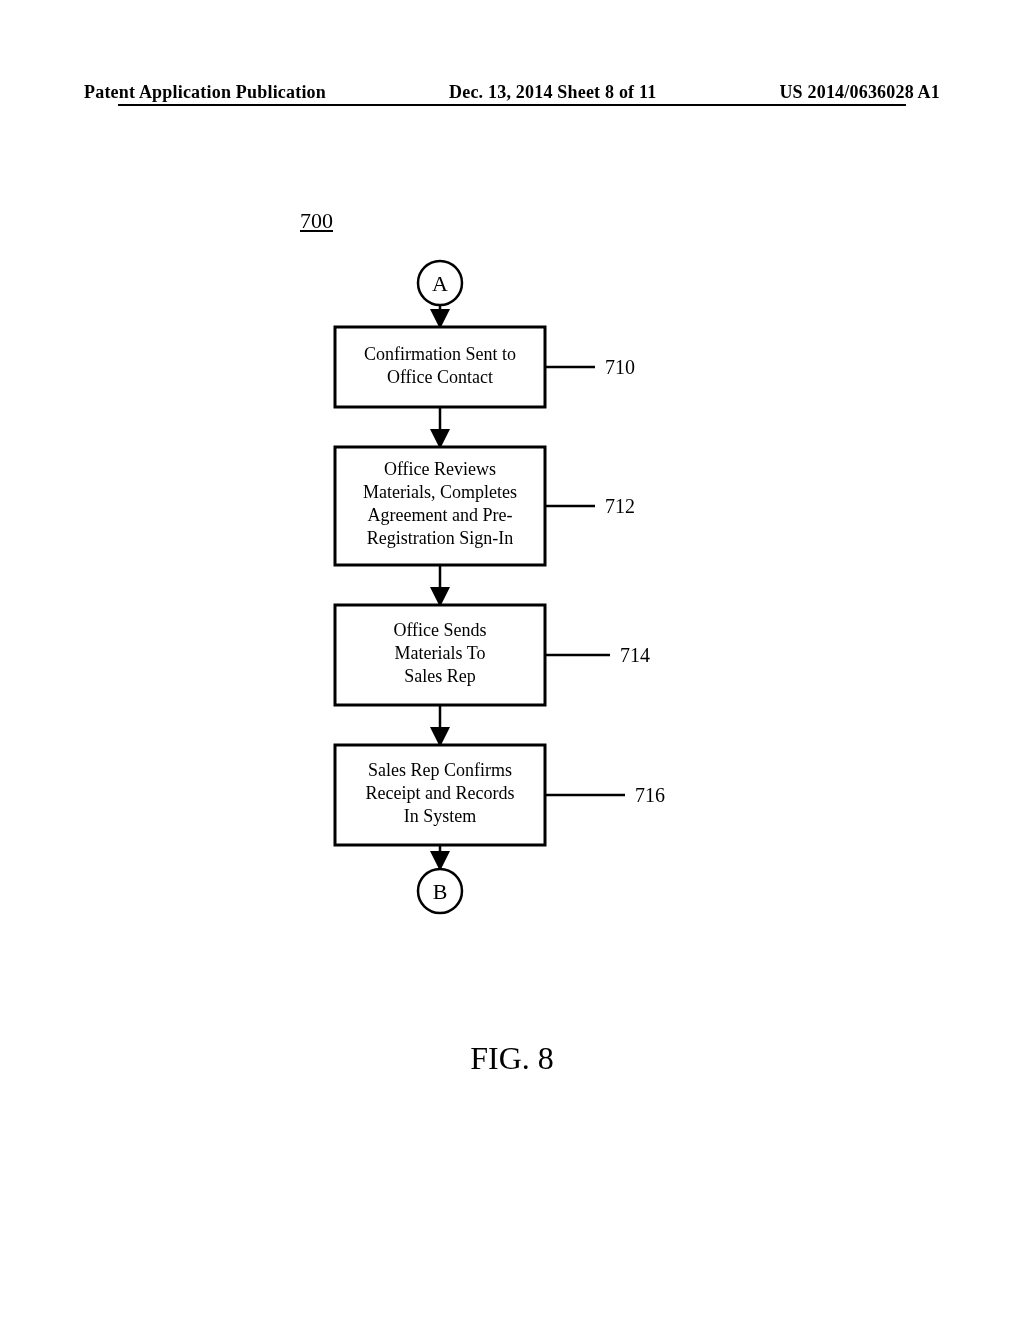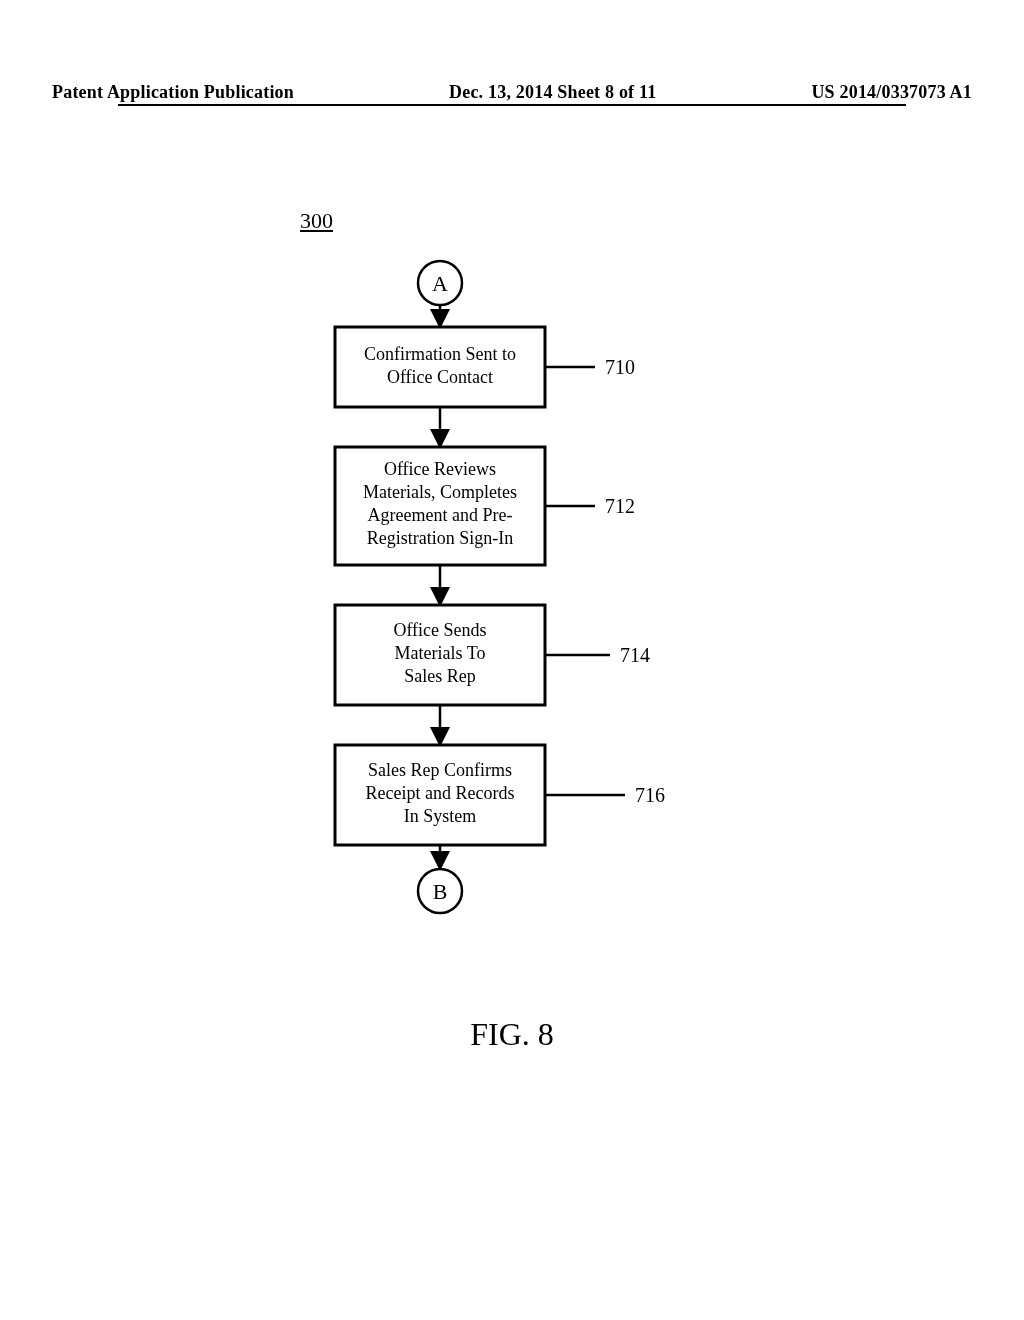--- a/index.html
+++ b/index.html
@@ -1,38 +1,38 @@
 <!DOCTYPE html>
 <html><head>
   <meta charset="utf-8">
   <style>
     * { box-sizing: border-box; margin: 0; padding: 0; }
     html, body { width: 1024px; height: 1320px; background: #fff; font-family: Georgia, 'Times New Roman', serif; color: #000; }
     .page { width: 1024px; height: 1320px; position: relative; }
-    .header { position: absolute; top: 82px; left: 0; right: 0; display: flex; justify-content: space-between; padding: 0 52px; font-size: 18px; font-weight: bold; letter-spacing: 0.2px; }
+    .header { position: absolute; top: 82px; left: 0; right: 0; display: flex; justify-content: space-between; padding: 0 84px; font-size: 18px; font-weight: bold; letter-spacing: 0.2px; }
     .rule { position: absolute; top: 104px; left: 118px; right: 118px; height: 0; border-top: 2px solid #000; }
     .fignum { position: absolute; top: 208px; left: 300px; font-size: 22px; text-decoration: underline; font-family: 'Palatino Linotype', Georgia, serif; }
     .diagram { position: absolute; top: 255px; left: 0; width: 1024px; }
-    .fcaption { position: absolute; top: 1016px; left: 0; right: 0; text-align: center; font-size: 32px; font-family: 'Palatino Linotype', Georgia, serif; }
+    .fcaption { position: absolute; top: 1040px; left: 0; right: 0; text-align: center; font-size: 32px; font-family: 'Palatino Linotype', Georgia, serif; }
     svg { display: block; margin: 0 auto; }
     .box-text { font-family: 'Palatino Linotype', Georgia, serif; font-size: 18px; }
     .ref-text { font-family: 'Palatino Linotype', Georgia, serif; font-size: 20px; }
     .conn-text { font-family: 'Times New Roman', serif; font-size: 22px; }
   </style>
 </head>
 <body>
 
 <div class="page">
   <div class="header">
     <span>Patent Application Publication</span>
     <span>Dec. 13, 2014  Sheet 8 of 11</span>
-    <span>US 2014/0337073 A1</span>
+    <span>US 2014/0636028 A1</span>
   </div>
   <div class="rule"></div>
-  <div class="fignum">300</div>
+  <div class="fignum">700</div>
 
   <div class="diagram">
     <svg width="1024" height="660" viewBox="0 0 1024 660">
       <defs>
         <marker id="arrow" viewBox="0 0 10 10" refX="9" refY="5" markerWidth="8" markerHeight="8" orient="auto">
           <path d="M 0 0 L 10 5 L 0 10 z" fill="#000"></path>
         </marker>
       </defs>
 
       <circle cx="440" cy="28" r="22" fill="#fff" stroke="#000" stroke-width="2.5"></circle>

